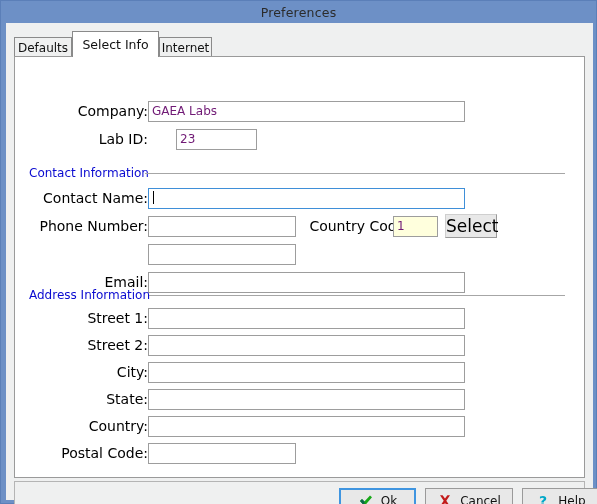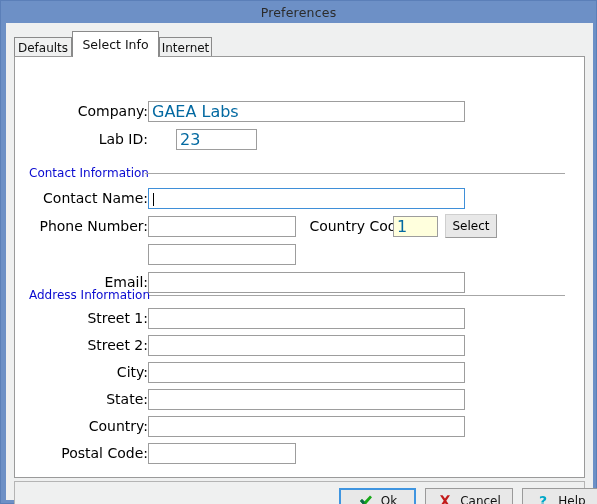--- a/index.html
+++ b/index.html
@@ -119,22 +119,22 @@
     line-height: 21px;
     white-space: nowrap;
     font-family: "DejaVu Sans", sans-serif;
   }
   .fld {
     position: absolute;
     box-sizing: border-box;
     height: 21px;
     background: #ffffff;
     border: 1px solid #9d9d9d;
-    font-size: 16px;
-    color: #0369a1;
+    font-size: 12px;
+    color: #701a75;
     line-height: 19px;
     padding: 0 3px;
     white-space: nowrap;
     overflow: hidden;
     font-family: "DejaVu Sans", sans-serif;
   }
   .fld.focused {
     border: 1px solid #3f8fd8;
   }
   .fld.yellow {
@@ -174,25 +174,24 @@
   }
 
   
   .btn {
     position: absolute;
     box-sizing: border-box;
     background: #e8e8e8;
     border: 1px solid #9a9a9a;
     border-top-color: #cfcfcf;
     border-left-color: #cfcfcf;
-    font-size: 12px;
+    font-size: 17px;
     color: #000000;
     display: flex;
     align-items: center;
-    justify-content: center;
     font-family: "DejaVu Sans", sans-serif;
   }
 
   
   .bottombar {
     position: absolute;
     left: 8px;
     top: 458px;
     width: 571px;
     height: 38px;

